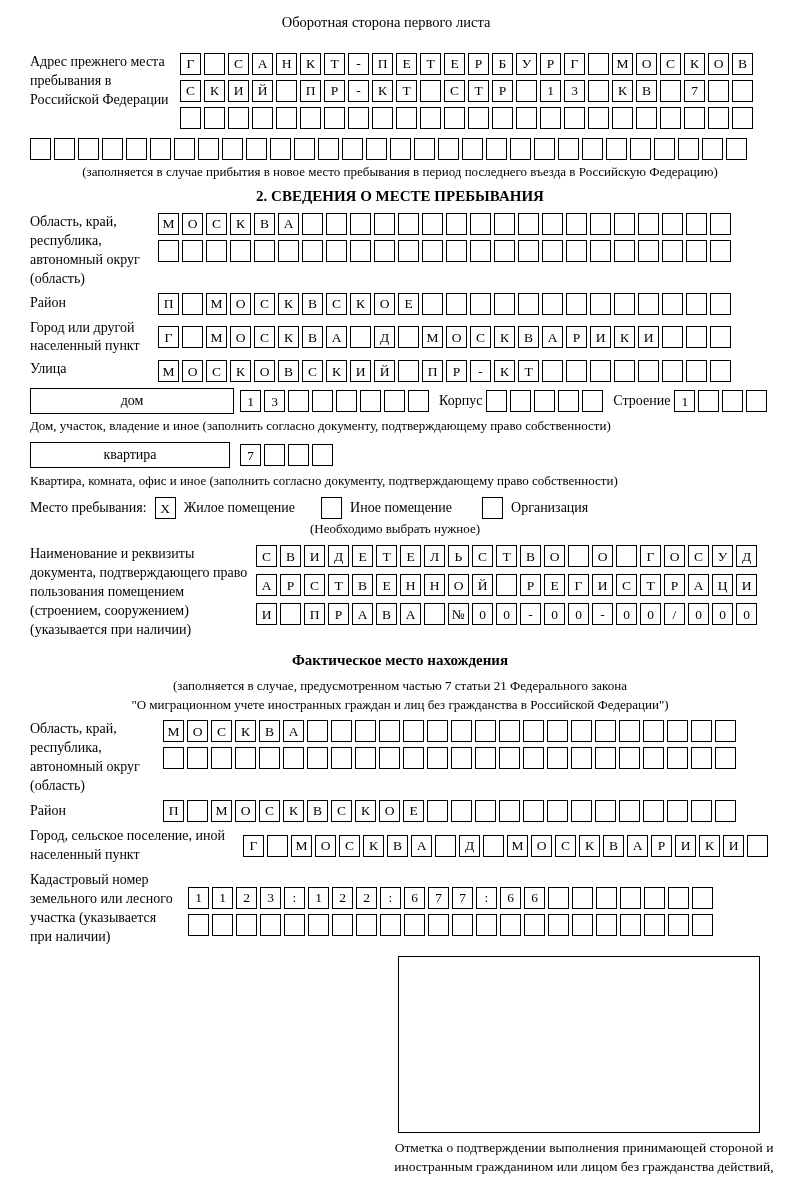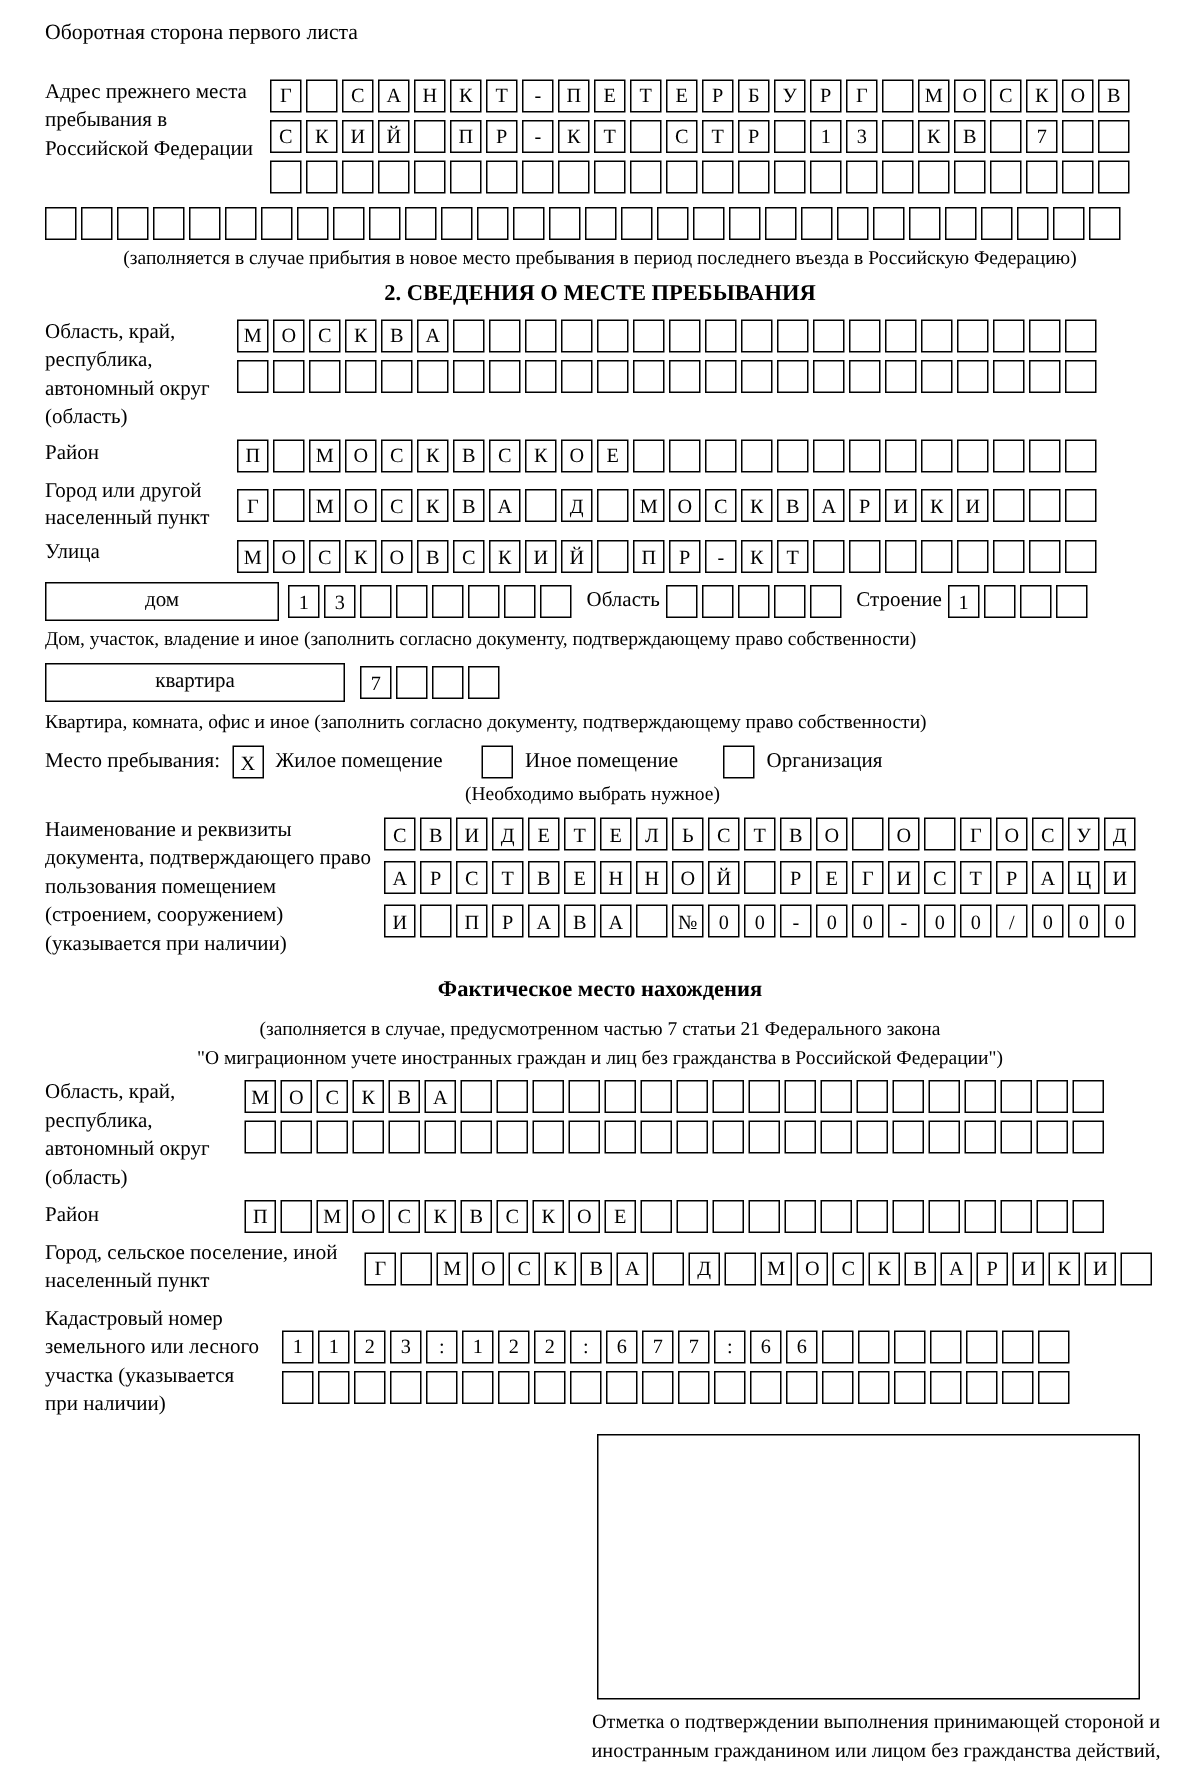--- a/index.html
+++ b/index.html
@@ -2,21 +2,21 @@
 <html><head>
 <meta charset="utf-8">
 <style>
   html,body{margin:0;padding:0;background:#fff;}
   body{
     width:800px;height:1180px;overflow:hidden;
     font-family:"Liberation Serif","DejaVu Serif",serif;
     color:#000;font-size:14px;
   }
   .sheet{padding:14px 30px 0 30px;box-sizing:border-box;}
-  .hdr{text-align:left;font-size:14.5px;margin-bottom:22px;padding-right:28px;}
+  .hdr{text-align:center;font-size:14.5px;margin-bottom:22px;padding-right:28px;}
   .row{display:flex;gap:3px;margin-bottom:5px;}
   .cell{
     box-sizing:border-box;flex:none;
     width:21px;height:22px;border:1.7px solid #000;
     display:flex;align-items:center;justify-content:center;
     font-size:13.5px;line-height:1;background:#fff;
   }
   .group{display:flex;margin-bottom:4px;}
   .glabel{flex:none;margin-right:8px;line-height:1.35;}
   .gcells{flex:1;}
@@ -311,32 +311,32 @@
           <span class="cell"></span>
           <span class="cell"></span>
           <span class="cell"></span>
           <span class="cell"></span>
           <span class="cell"></span>
         </div>
       </div>
   </div>
 
   <div style="display:flex;align-items:center;margin:6px 0 4px 0">
-    <div class="widebox" style="width:156px">дом</div>
+    <div class="widebox" style="width:204px">дом</div>
     <div class="row" style="margin:0 6px">
         <span class="cell">1</span>
         <span class="cell">3</span>
         <span class="cell"></span>
         <span class="cell"></span>
         <span class="cell"></span>
         <span class="cell"></span>
         <span class="cell"></span>
         <span class="cell"></span>
       </div>
-    <div class="inline-lab">Область</div>
+    <div class="inline-lab">Корпус</div>
     <div class="row" style="margin:0 6px 0 0">
         <span class="cell"></span>
         <span class="cell"></span>
         <span class="cell"></span>
         <span class="cell"></span>
         <span class="cell"></span>
       </div>
     <div class="inline-lab">Строение</div>
     <div class="row" style="margin:0">
         <span class="cell">1</span>

